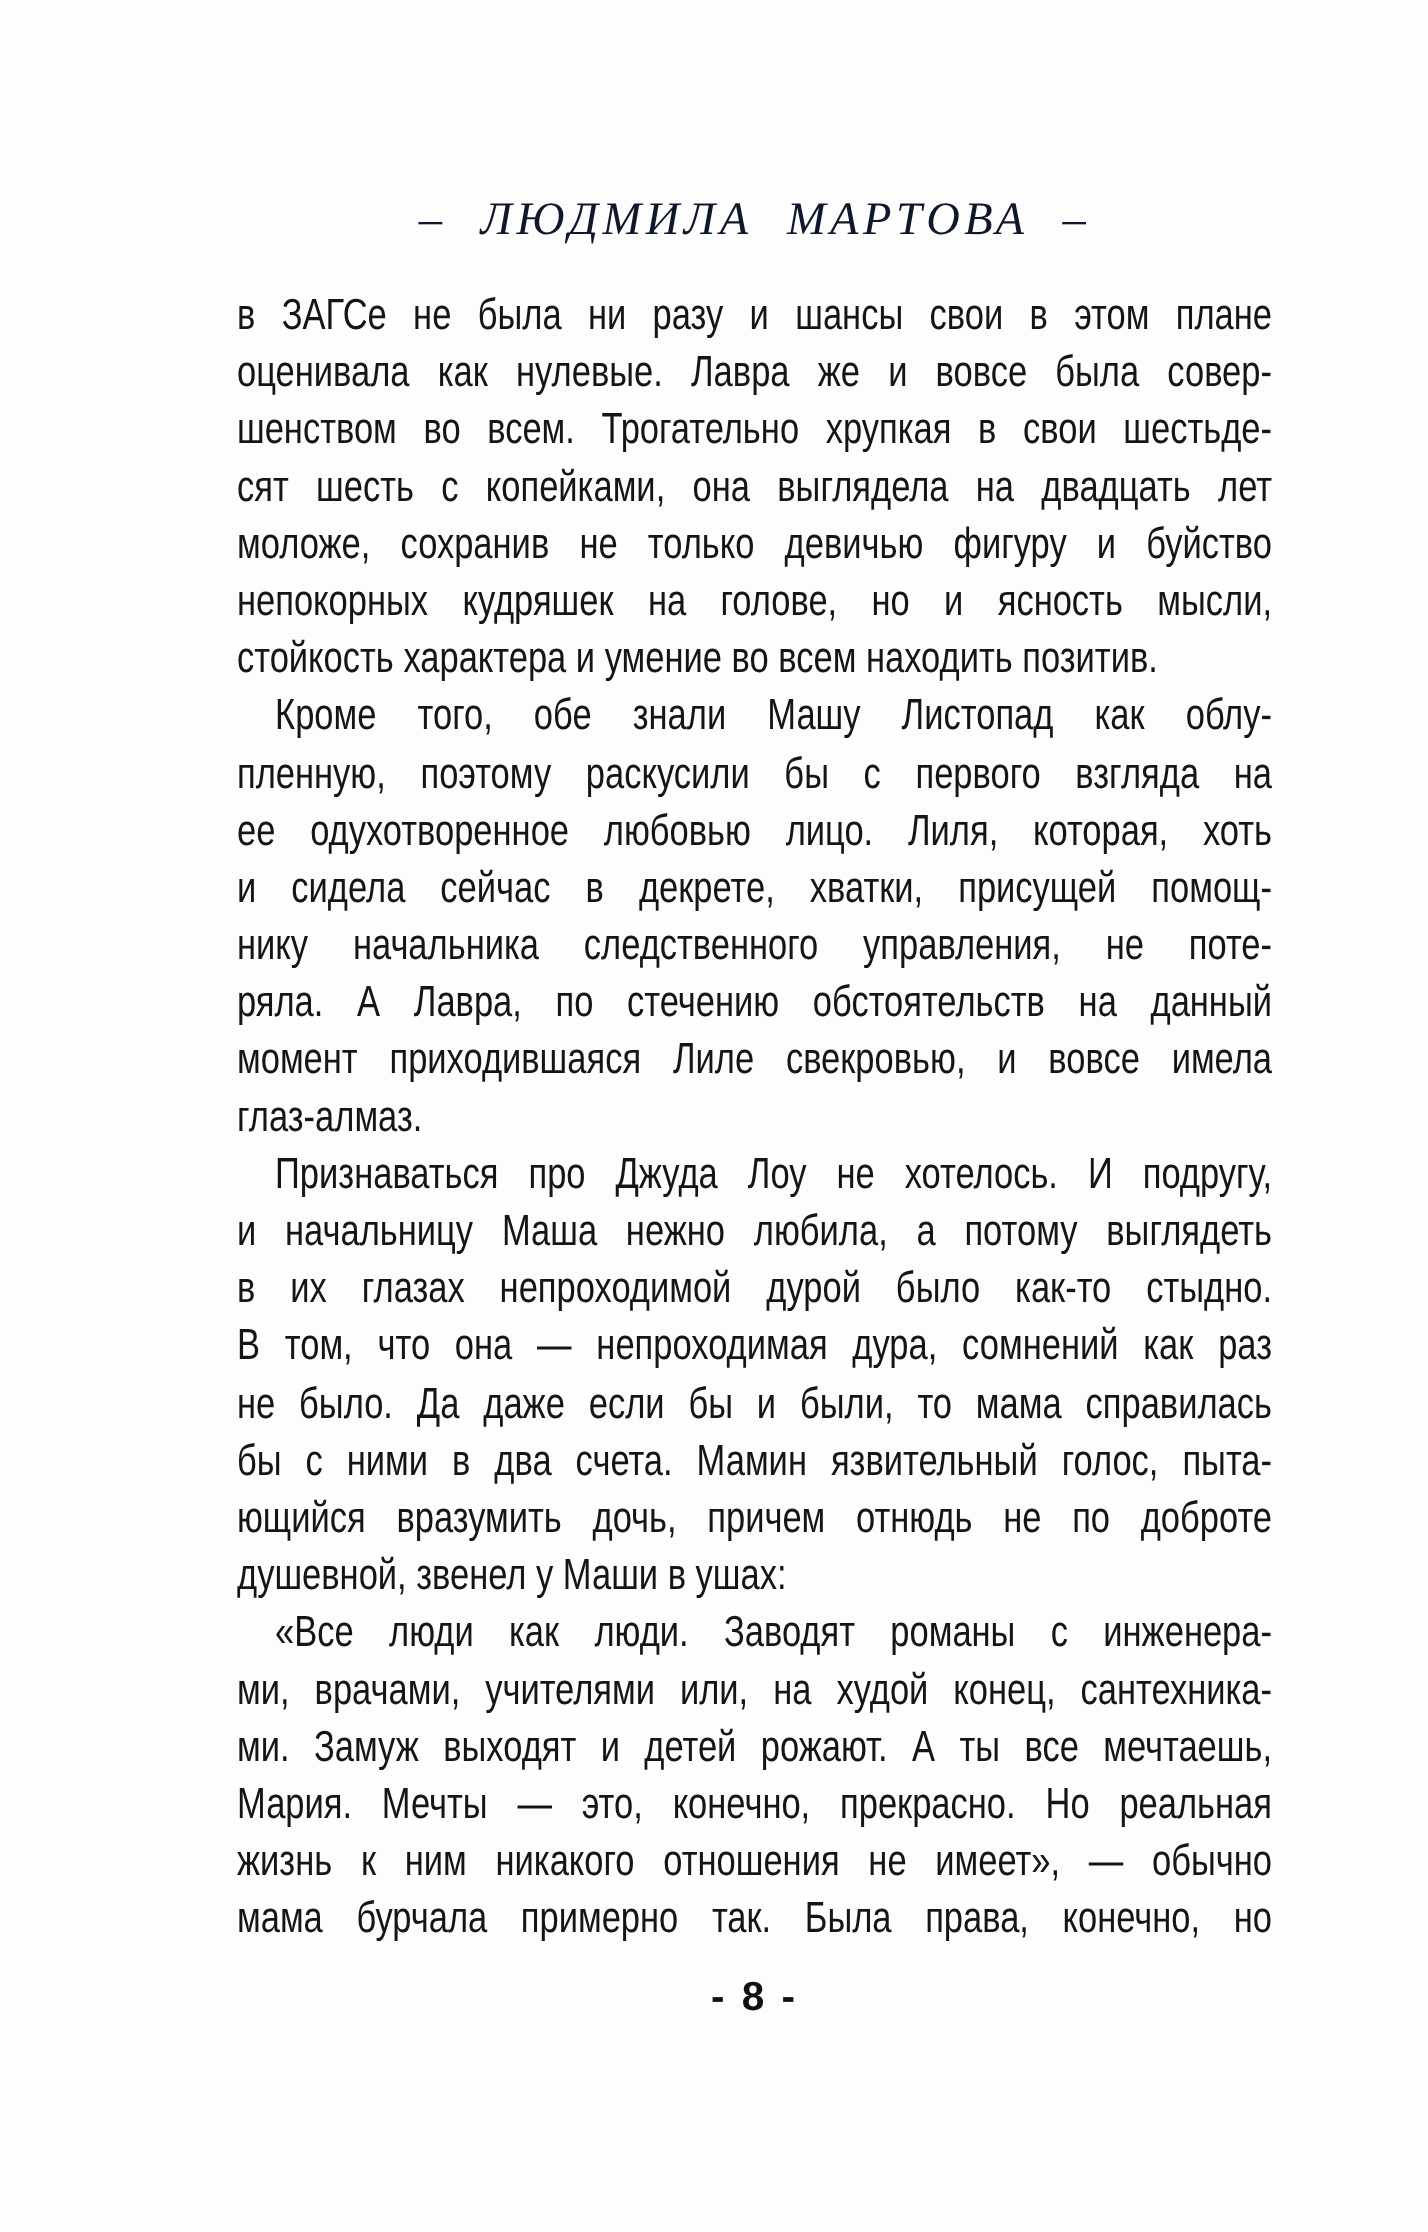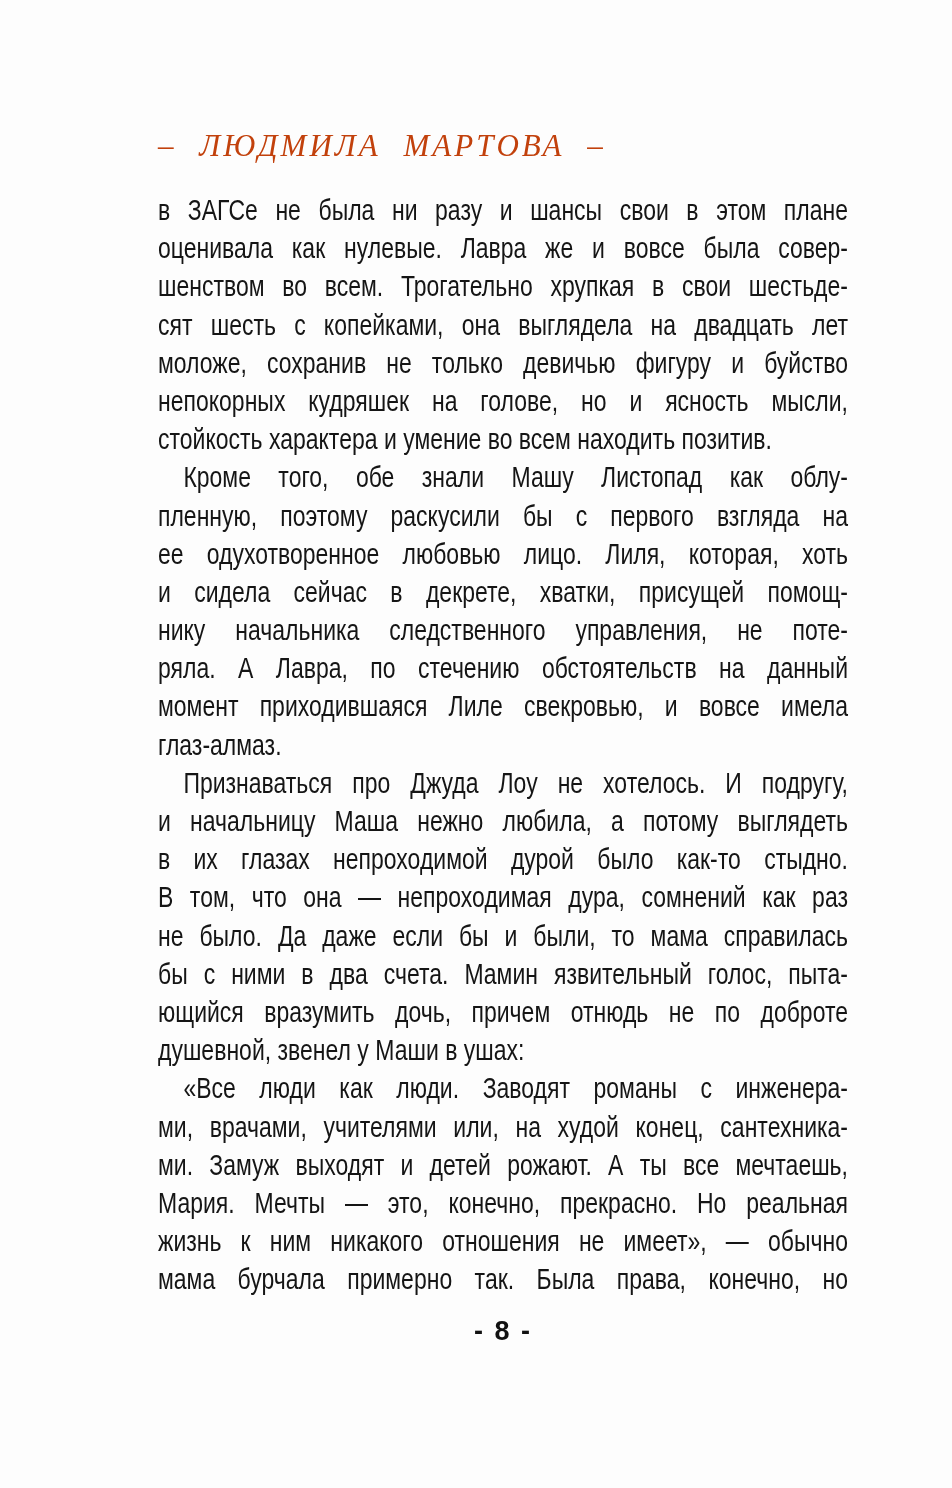--- a/index.html
+++ b/index.html
@@ -16,26 +16,27 @@
     background: #fdfdfd;
     overflow: hidden;
     font-family: "Liberation Sans", sans-serif;
     color: #161616;
   }
   .running-header {
     position: absolute;
     left: 158px;
     top: 128px;
     width: 690px;
+    text-align: center;
     font-family: "Liberation Serif", "DejaVu Serif", serif;
     font-style: italic;
     font-size: 31px;
     letter-spacing: 3px;
     word-spacing: 12px;
-    color: #c2410c;
+    color: #0f172a;
     white-space: nowrap;
   }
   .body-text {
     position: absolute;
     left: 158px;
     top: 191px;
     width: 870px;
     transform: scaleX(0.7931);
     transform-origin: 0 0;
     font-size: 29px;

